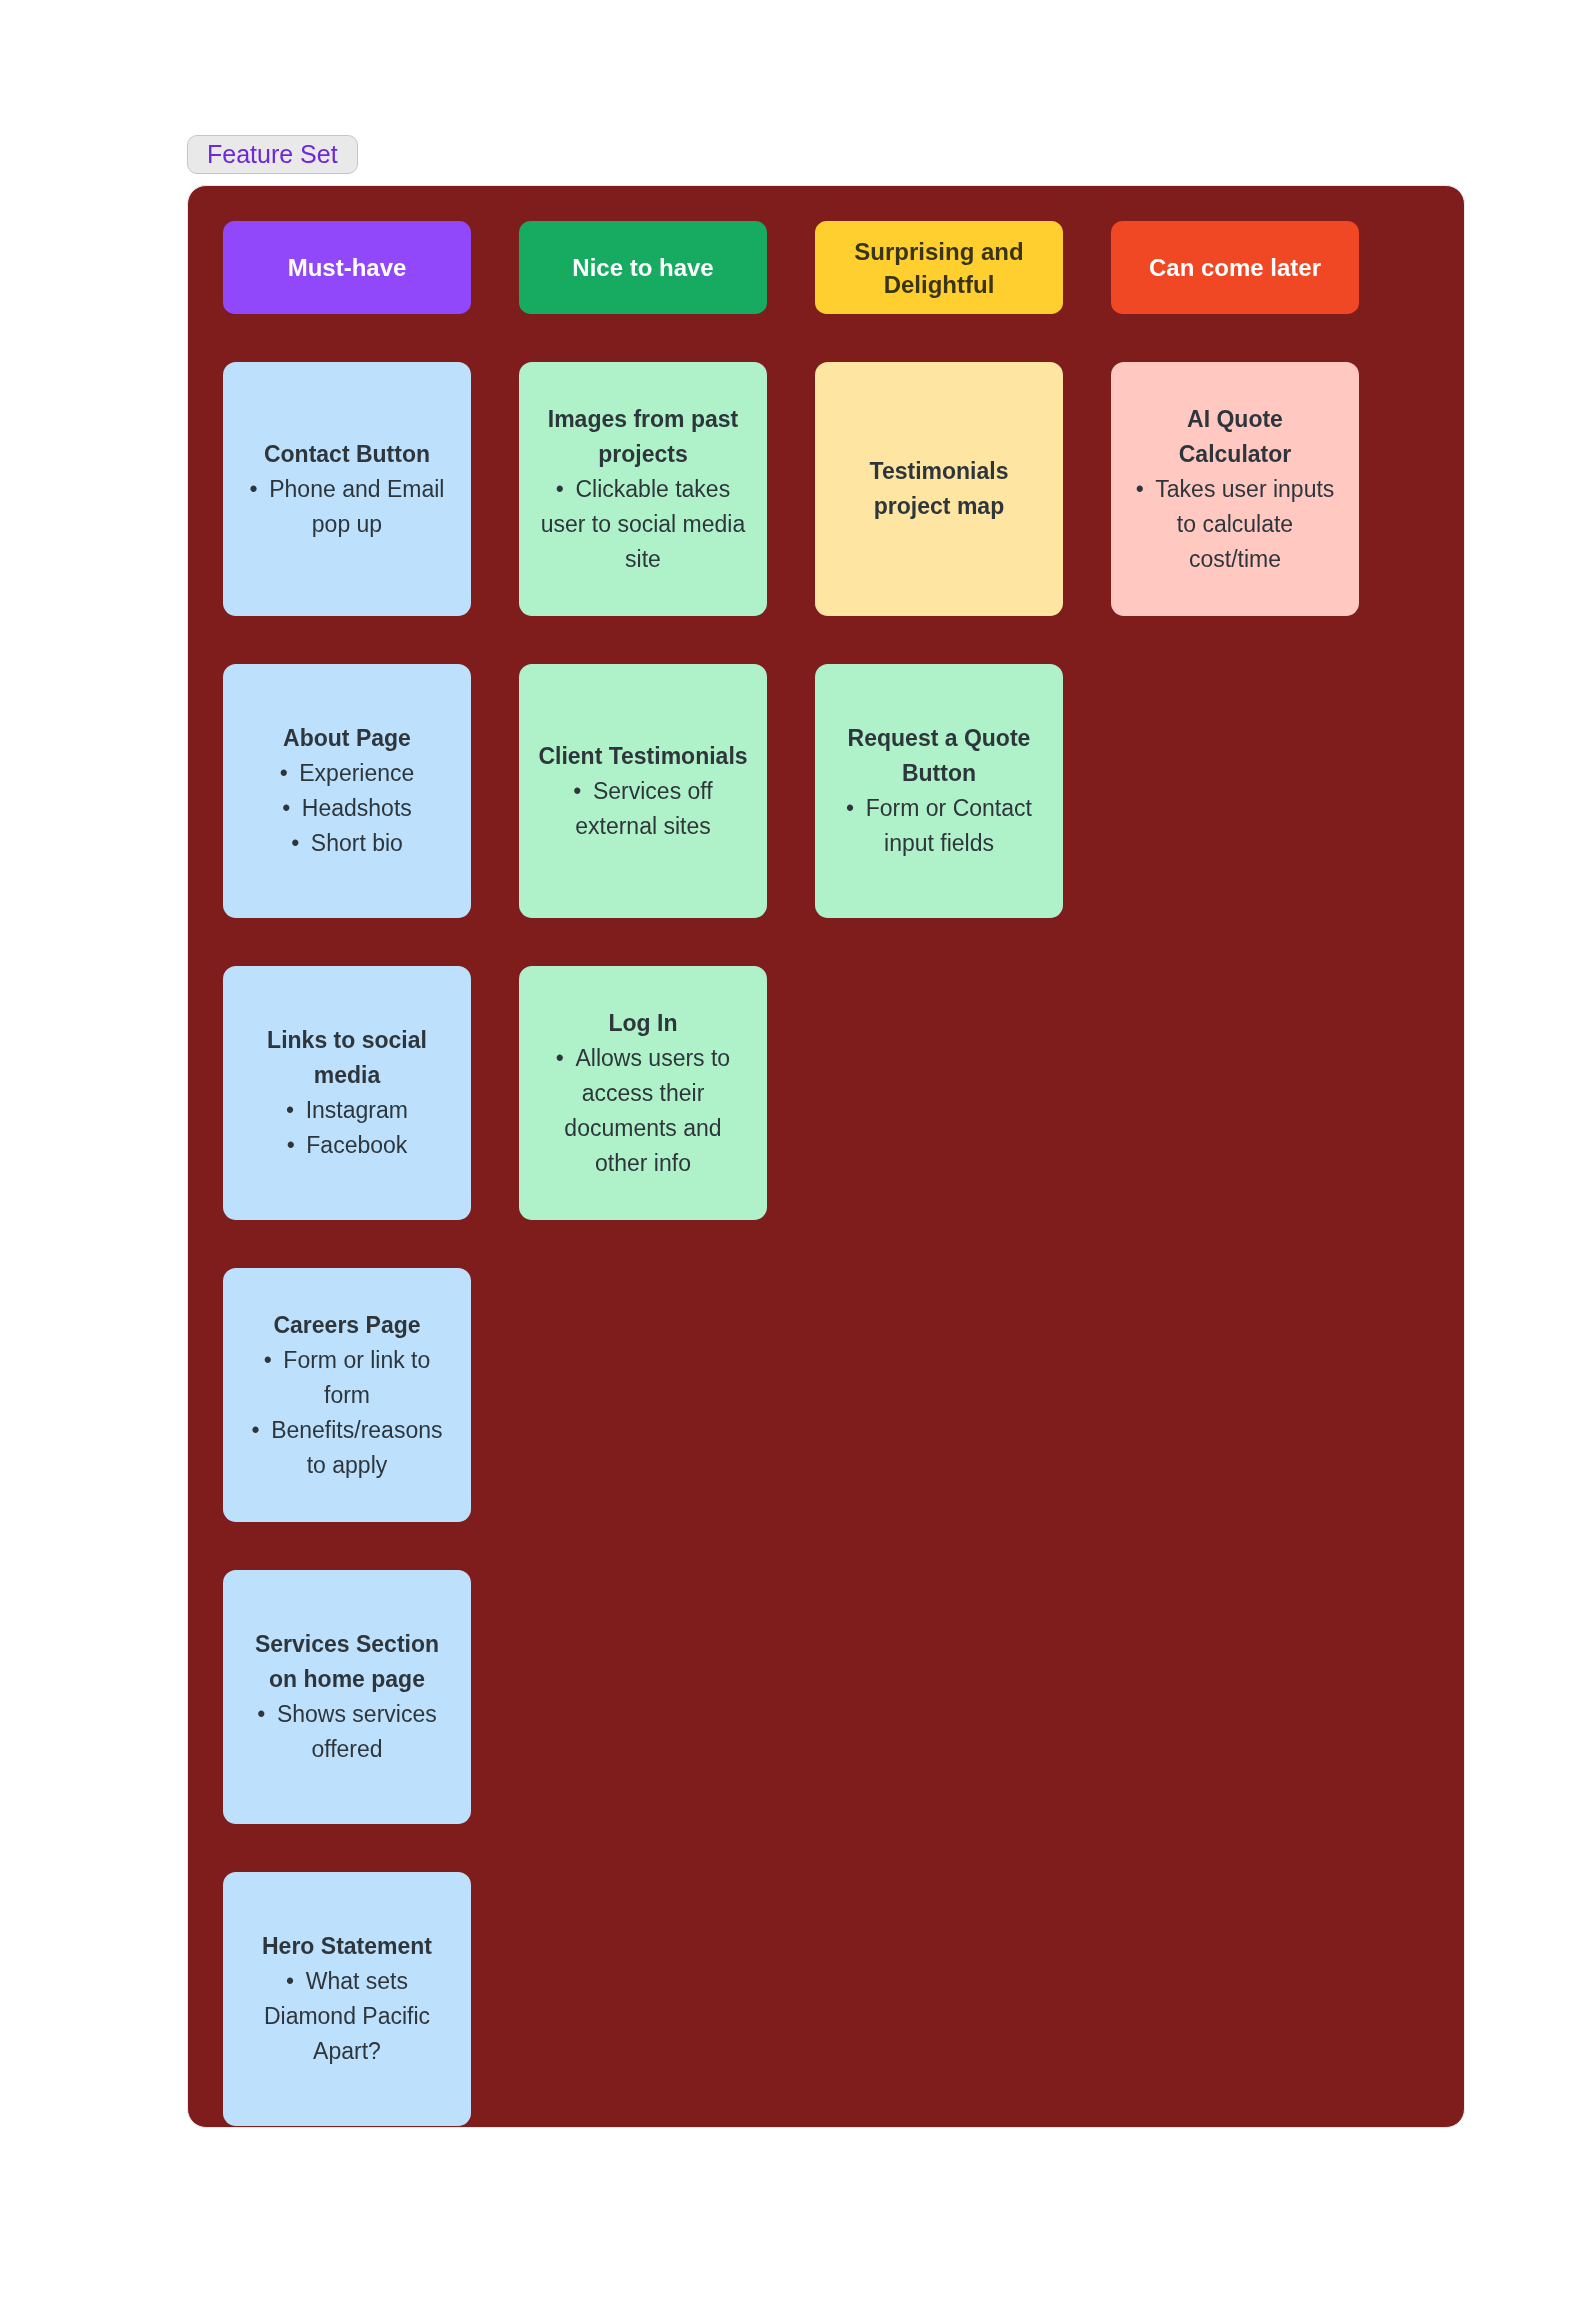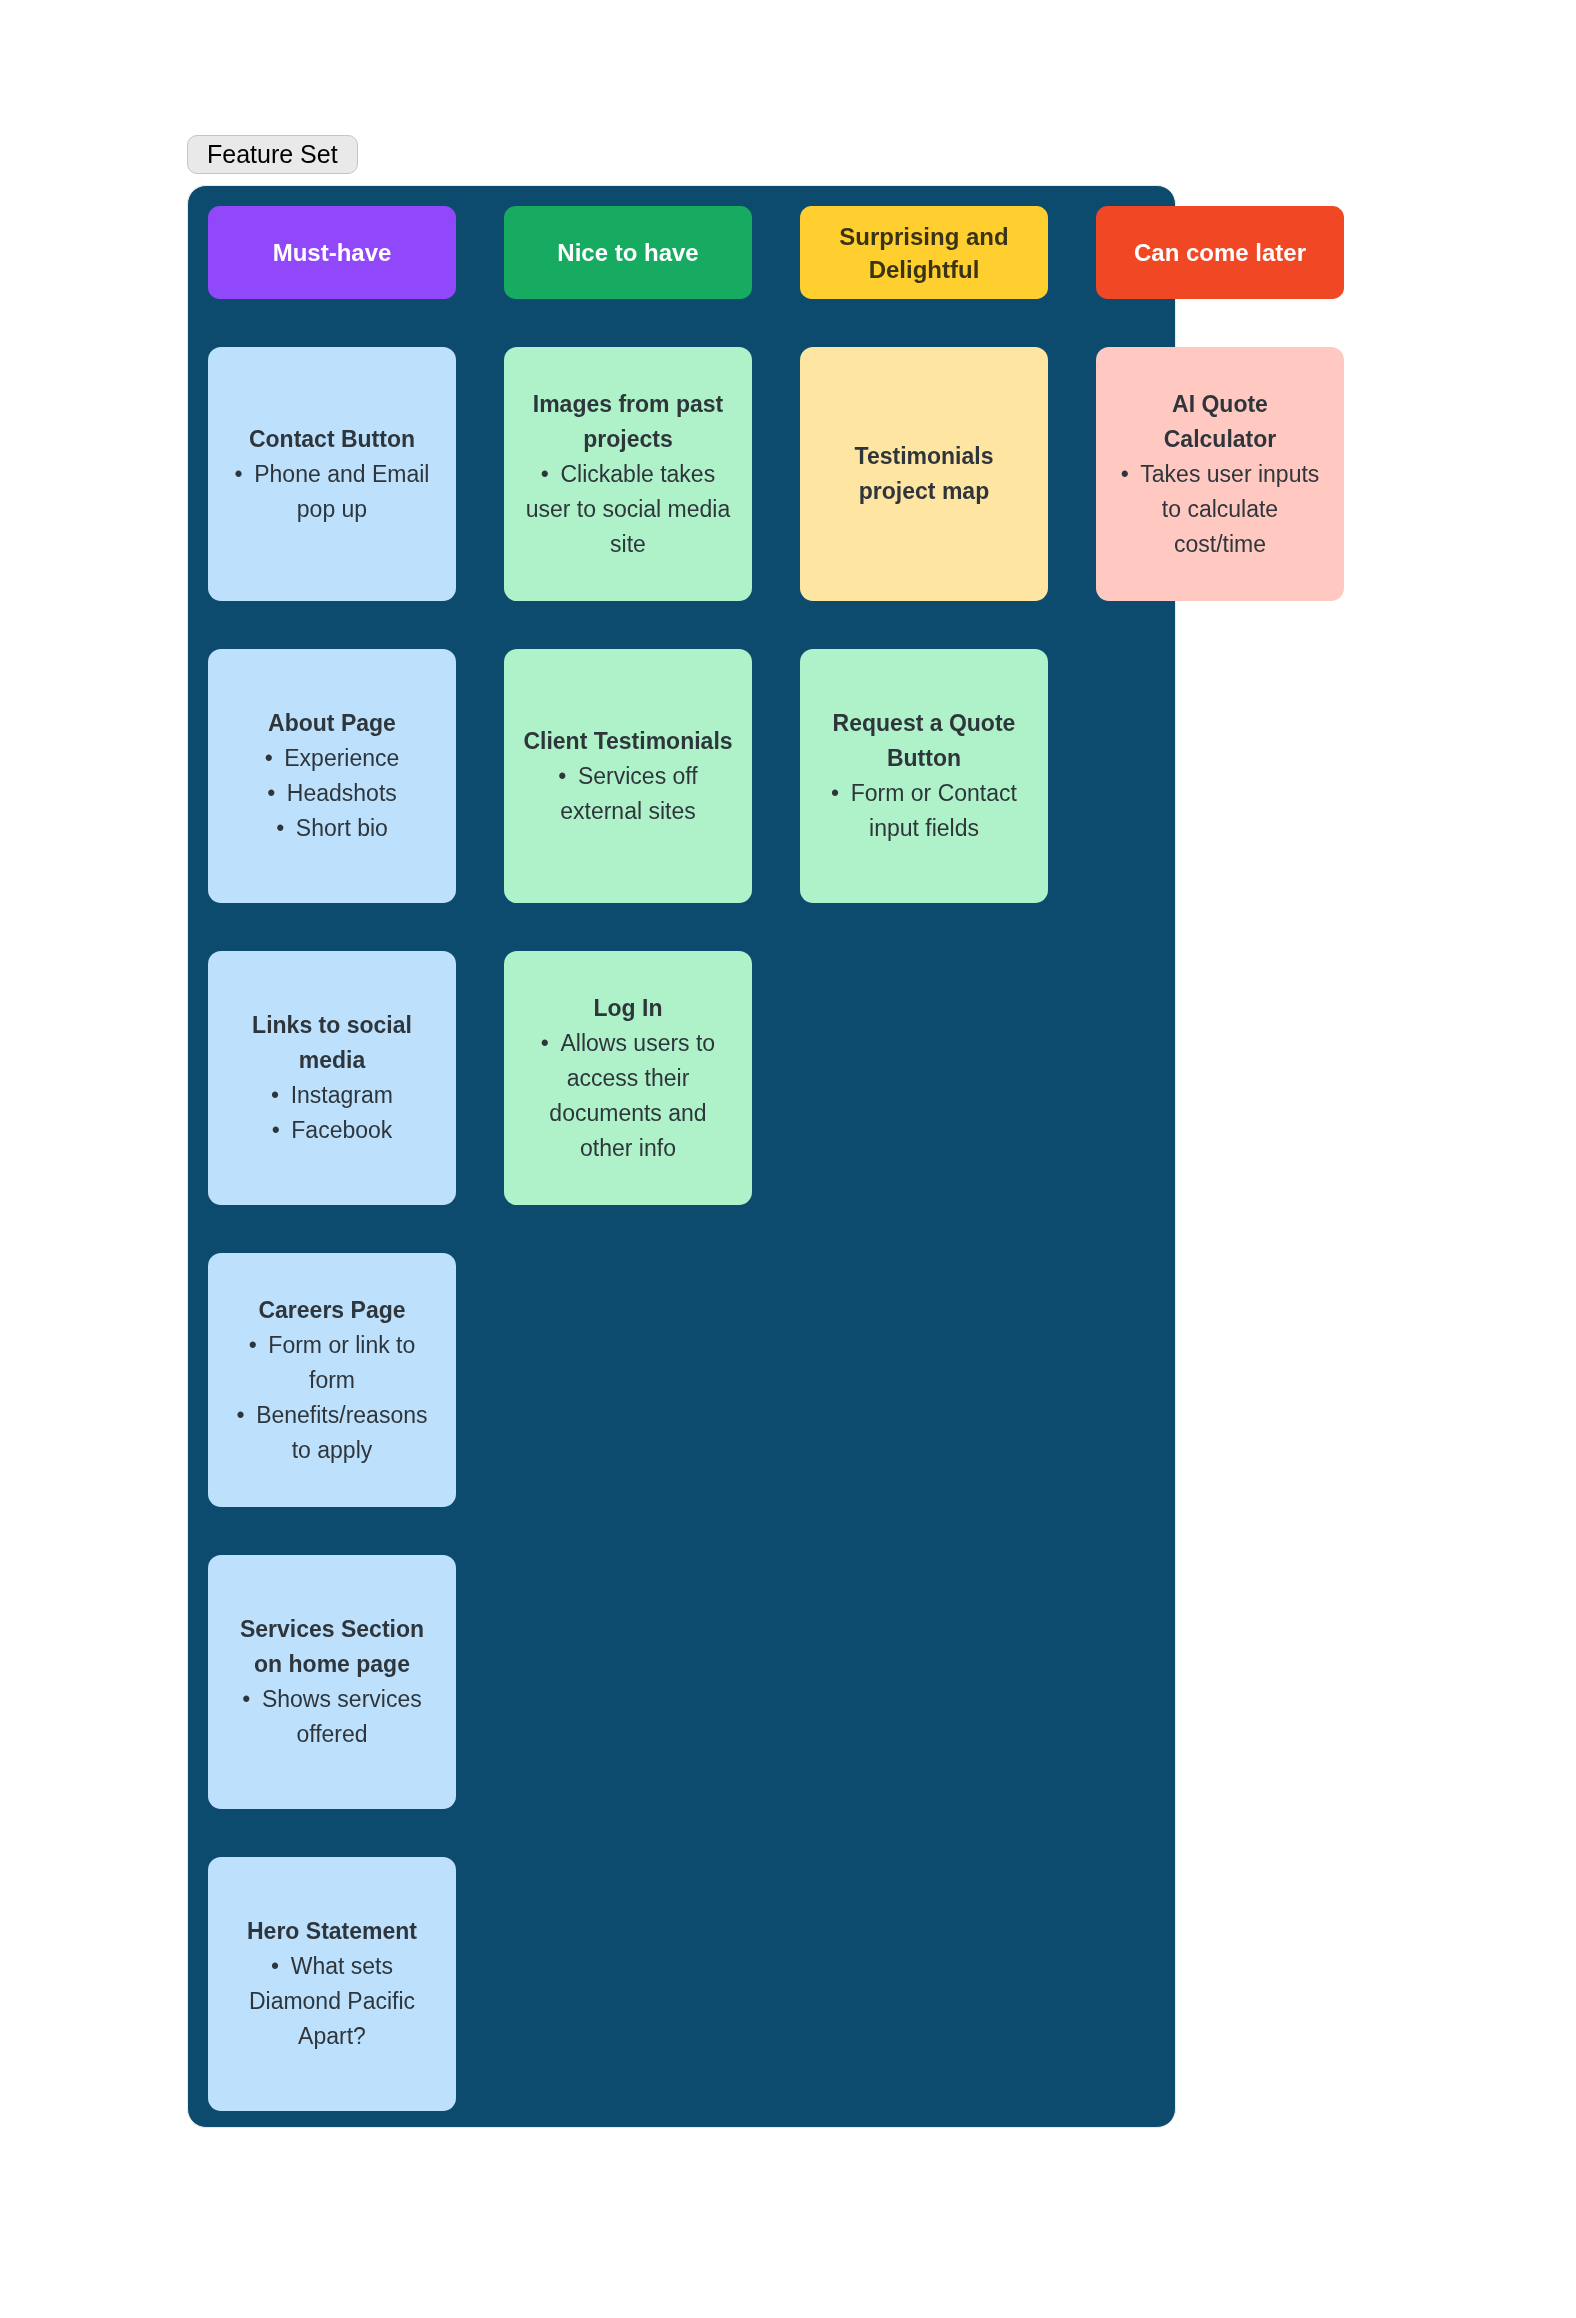--- a/index.html
+++ b/index.html
@@ -18,36 +18,36 @@
     left: 187px;
     top: 135px;
     height: 39px;
     display: inline-flex;
     align-items: center;
     padding: 0 19px;
     background: #E9E9E9;
     border: 1.4px solid #C5C5C7;
     border-radius: 10px;
     font-size: 25px;
-    color: #000000;
+    color: #6d28d9;
     box-sizing: border-box;
     white-space: nowrap;
   }
 
   .board-panel {
     position: absolute;
     left: 187px;
     top: 185px;
-    width: 989px;
+    width: 1278px;
     height: 1943px;
-    background: #0c4a6e;
+    background: #7f1d1d;
     border: 1.4px solid #E9E9EB;
     border-radius: 19px;
     box-sizing: border-box;
-    padding: 20px;
+    padding: 35px;
   }
 
   .board-columns {
     display: flex;
     gap: 48px;
   }
 
   .board-column {
     display: flex;
     flex-direction: column;

